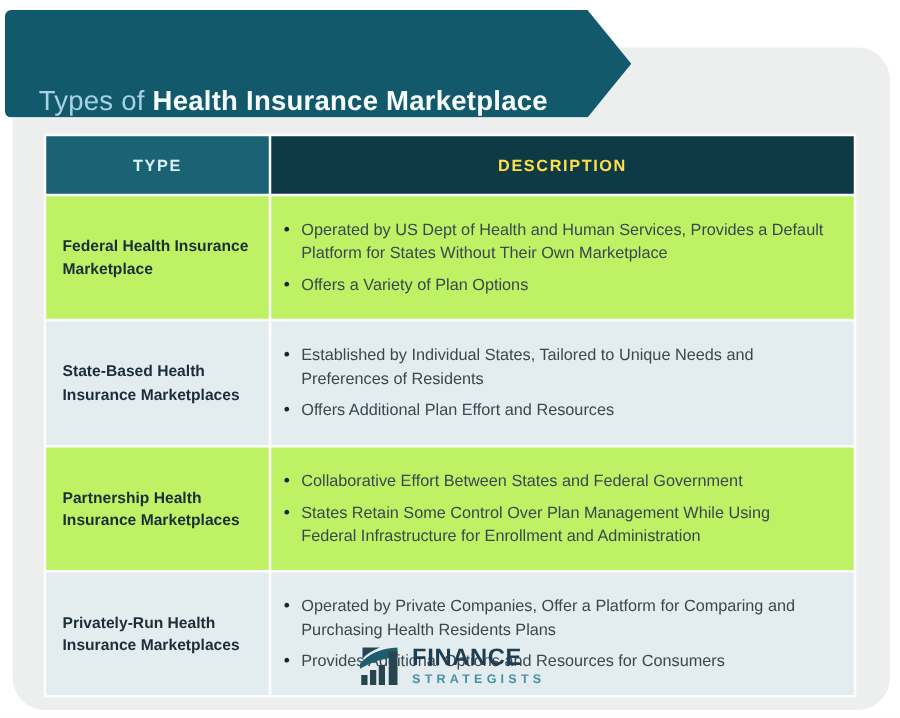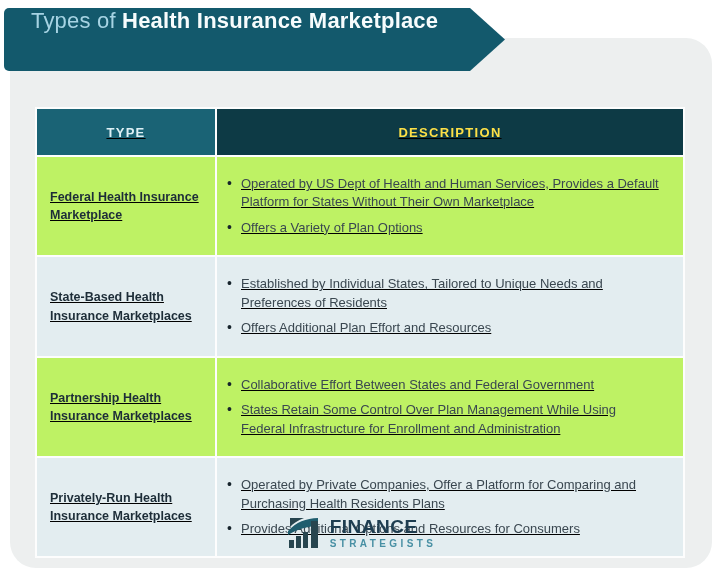--- a/index.html
+++ b/index.html
@@ -15,39 +15,38 @@
     position: absolute;
     left: 10px; top: 38px;
     width: 702px; height: 530px;
     background: var(--card-bg, #EDEFEF);
     border-radius: 26px;
   }
   
   .banner {
     position: absolute;
     left: 4px; top: 8px;
-    width: 501px; height: 63px;
+    width: 501px; height: 86px;
     background: var(--banner-bg, #13596C);
     clip-path: polygon(0 0, 466px 0, 100% 50%, 466px 100%, 0 100%);
     border-radius: 5px 0 0 5px;
     display: flex;
-    align-items: flex-start;
+    align-items: flex-end;
     padding-left: 27px;
     z-index: 3;
   }
   .banner-text { font-size: 22px; letter-spacing: 0.2px; white-space: nowrap; }
   .banner-prefix { color: var(--banner-prefix, #A6D3E3); font-weight: 400; }
   .banner-title  { color: #F7FCFD; font-weight: 700; }
   
   .tbl-wrap {
     position: absolute;
     left: 35px; top: 107px;
     width: 650px;
     z-index: 2;
-    text-decoration: underline;
   }
   table.info {
     width: 650px;
     border-collapse: separate;
     border-spacing: 2px;
     background: #FDFDFD;
   }
   th, td { text-align: left; }
   th {
     height: 46px;

